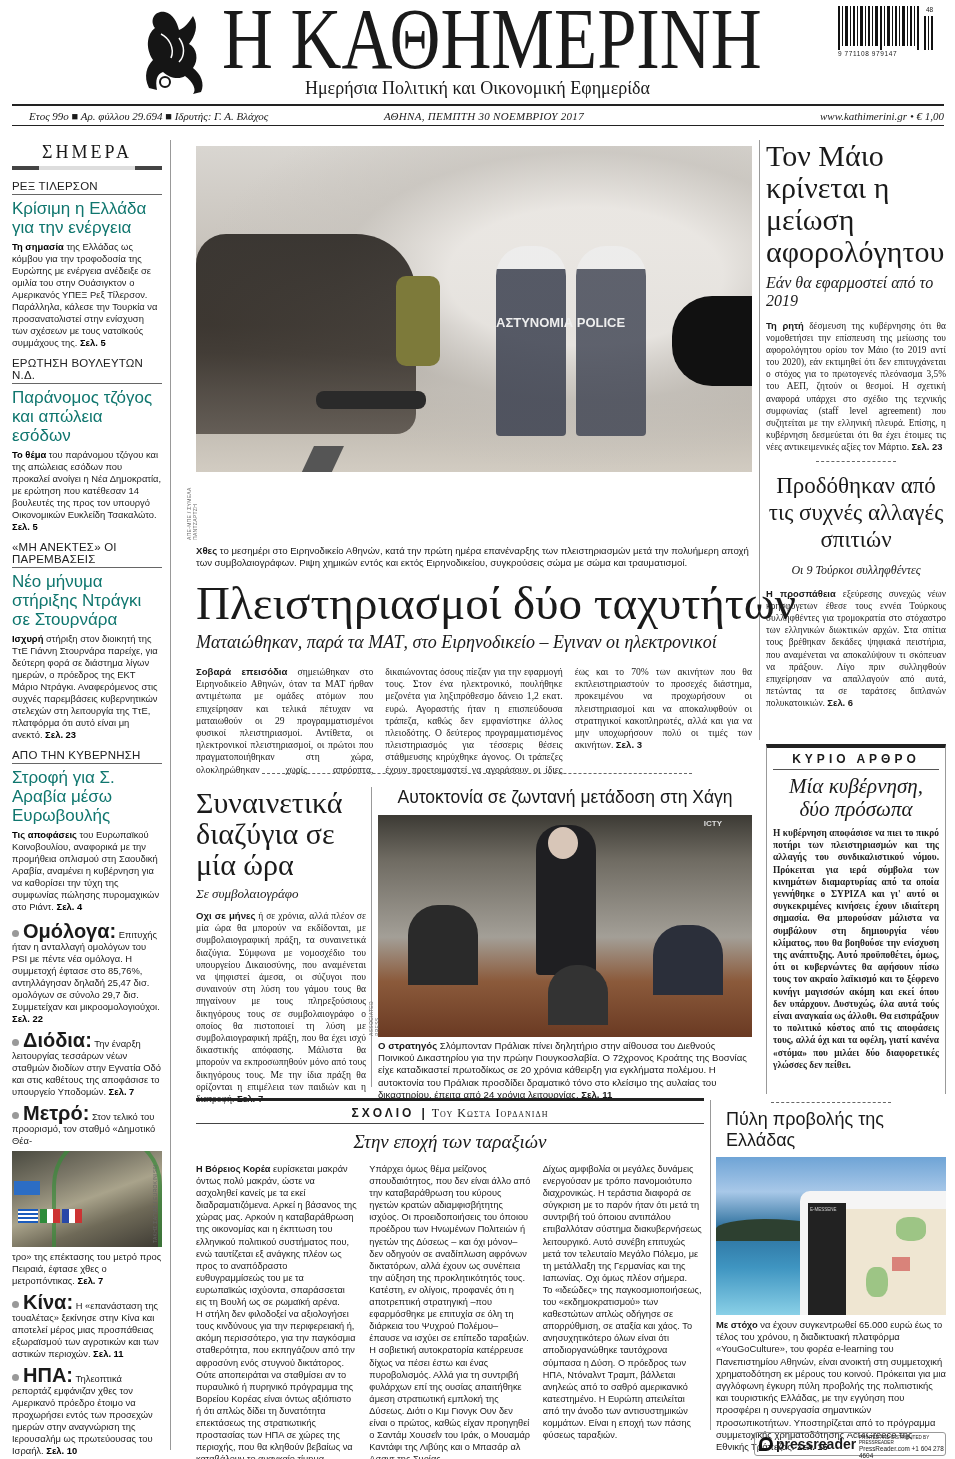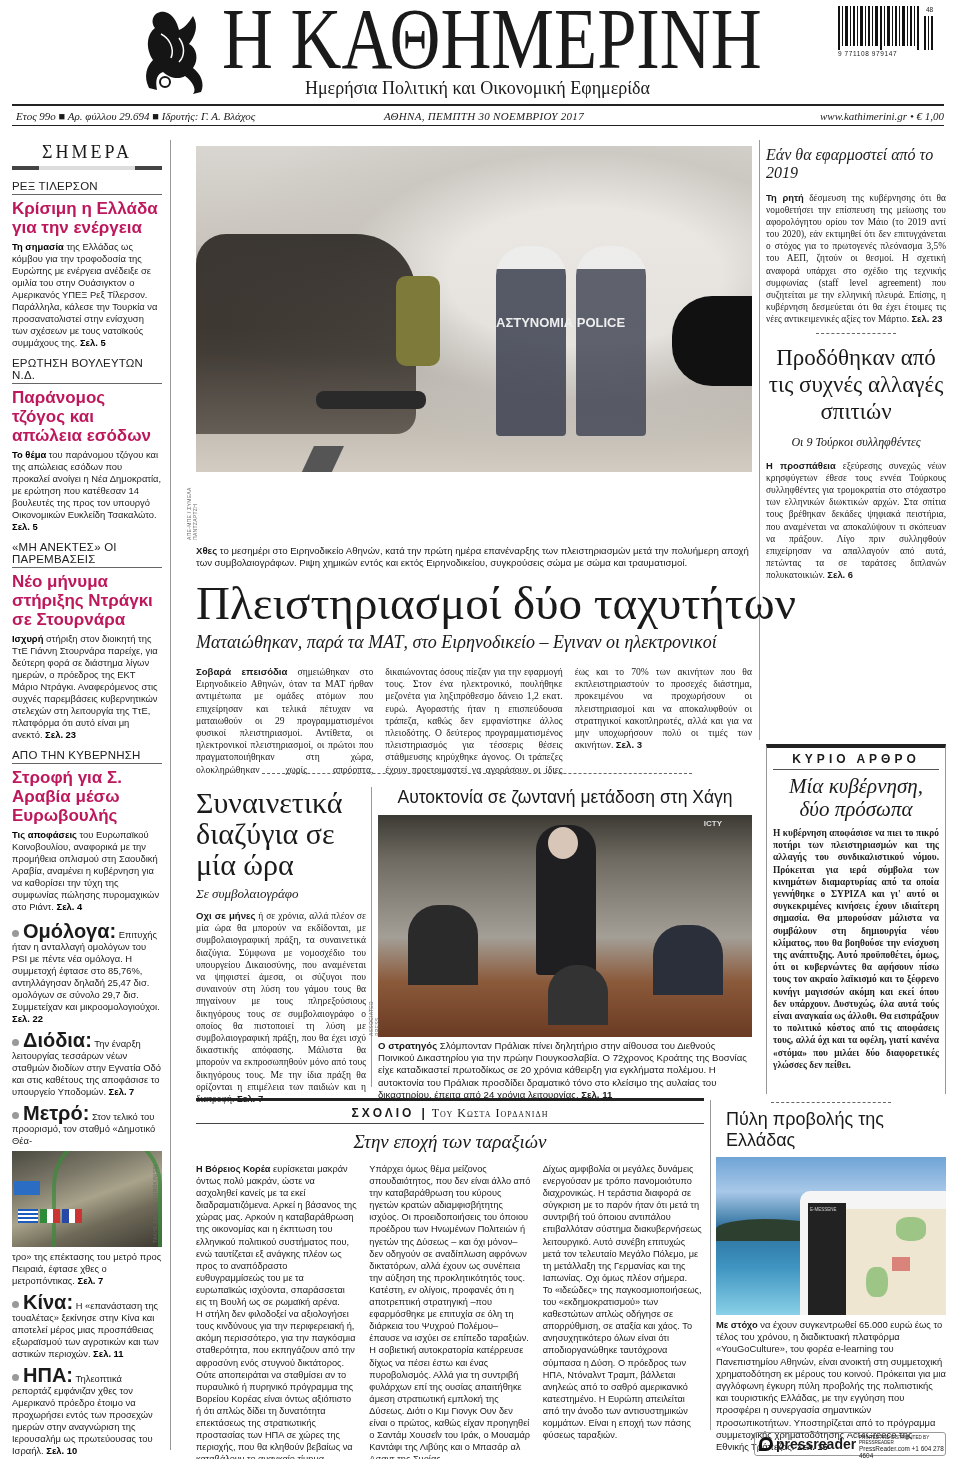--- a/index.html
+++ b/index.html
@@ -9,31 +9,31 @@
   .serif { font-family: "Liberation Serif", "DejaVu Serif", serif; }
   .sans { font-family: "Liberation Sans", "DejaVu Sans", sans-serif; }
 
   
   #masthead { left: 0; top: 0; width: 760px; height: 104px; }
   #logo-bird { left: 135px; top: 4px; width: 75px; height: 92px; }
   #title { left: 222px; top: -6px; font-size: 86px; letter-spacing: 0px; line-height: 90px; font-weight: normal; transform: scaleX(0.82); transform-origin: left top; white-space: nowrap; }
   #subtitle { left: 0; width: 955px; top: 78px; text-align: center; font-size: 18px; }
   #barcode { left: 838px; top: 6px; width: 108px; height: 60px; }
   #issue-bar { left: 12px; top: 104px; width: 932px; height: 22px; border-top: 2px solid #222; border-bottom: 1px solid #222; font-size: 11px; font-style: italic; }
-  #issue-bar .l { position: absolute; left: 4px; top: 4px; }
+  #issue-bar .l { position: absolute; left: 17px; top: 4px; }
   #issue-bar .c { position: absolute; left: 372px; top: 4px; letter-spacing: .3px; }
   #issue-bar .r { position: absolute; right: 0; top: 4px; }
 
   
   #leftcol { left: 12px; top: 140px; width: 150px; }
   .vrule { position: absolute; width: 1px; background: #999; }
   #today { text-align: center; font-size: 18px; letter-spacing: 3px; margin-top: 2px; }
   #today-bar { height: 4px; margin: 3px 0 10px; background: linear-gradient(90deg,#444 0 18%, #ddd 18% 82%, #444 82% 100%); }
   .kicker { font-size: 11.5px; color: #222; border-bottom: 1px solid #666; padding-bottom: 2px; margin-bottom: 4px; letter-spacing: .2px; }
-  .lhead { font-size: 17px; line-height: 19px; font-weight: bold; margin-bottom: 4px; color: #be185d; }
+  .lhead { font-size: 17px; line-height: 19px; font-weight: normal; margin-bottom: 4px; color: #0f766e; }
   .lbody { font-size: 9.4px; line-height: 12px; margin-bottom: 8px; color: #222; }
   .lbody b, .bullet b { color: #000; }
   .bullet { font-size: 9.4px; line-height: 12px; margin-bottom: 9px; }
   .bullet .dot { display: inline-block; width: 7px; height: 7px; border-radius: 50%; background: #999; margin-right: 4px; vertical-align: 1px; }
   .bullet .bt { font-size: 20px; font-weight: bold; }
   #metro-img { width: 150px; height: 96px; margin: 4px 0; background: linear-gradient(160deg, #4a4a40 0%, #7e7a6a 30%, #a9a38b 50%, #6f6a58 70%, #3d3a33 100%); position: relative; overflow: hidden; }
   #metro-img .arch { position: absolute; left: 40px; top: -20px; width: 110px; height: 130px; border: 4px solid #3b8a3b; border-radius: 55px 55px 0 0; opacity: .7; }
   #metro-img .flag1 { position: absolute; left: 6px; top: 58px; width: 20px; height: 14px; background: repeating-linear-gradient(180deg,#1a5bbd 0 2px,#fff 2px 4px); }
   #metro-img .flag2 { position: absolute; left: 28px; top: 58px; width: 20px; height: 14px; background: linear-gradient(90deg,#2e8b3a 0 33%,#fff 33% 66%,#c33 66%); }
   #metro-img .flag3 { position: absolute; left: 50px; top: 58px; width: 20px; height: 14px; background: linear-gradient(90deg,#2848a8 0 33%,#fff 33% 66%,#c33 66%); }
@@ -268,20 +268,21 @@
   <p><b>Η Βόρειος Κορέα</b><span> ευρίσκεται μακράν όντως πολύ μακράν, ώστε να ασχοληθεί κανείς με τα εκεί διαδραματιζόμενα. Αρκεί η βάσανος της χώρας μας. Αρκούν η καταβαράθρωση της οικονομίας και η έκπτωση του ελληνικού πολιτικού συστήματος που, ενώ ταυτίζεται εξ ανάγκης πλέον ως προς το αναπόδραστο ευθυγραμμίσεώς του με τα ευρωπαϊκώς ισχύοντα, σπαράσσεται εις τη Βουλή ως σε ρωμαϊκή αρένα.</span></p>
   <p>Η στήλη δεν φιλοδοξεί να αξιολογήσει τους κινδύνους για την περιφερειακή ή, ακόμη περισσότερο, για την παγκόσμια σταθερότητα, που εκπηγάζουν από την αφροσύνη ενός στυγνού δικτάτορος. Ούτε αποπειράται να σταθμίσει αν το πυραυλικό ή πυρηνικό πρόγραμμα της Βορείου Κορέας είναι όντως αξιόπιστο ή ότι απλώς δίδει τη δυνατότητα επεκτάσεως της στρατιωτικής προστασίας των ΗΠΑ σε χώρες της περιοχής, που θα κληθούν βεβαίως να καταβάλουν το αναγκαίο τίμημα.</p>
   <p>Υπάρχει όμως θέμα μείζονος σπουδαιότητος, που δεν είναι άλλο από την καταβαράθρωση του κύρους ηγετών κρατών αδιαμφισβήτητης ισχύος. Οι προειδοποιήσεις του όποιου προέδρου των Ηνωμένων Πολιτειών ή ηγετών της Δύσεως – και όχι μόνον– δεν οδηγούν σε αναδίπλωση αφρόνων δικτατόρων, αλλά έχουν ως συνέπεια την αύξηση της προκλητικότητός τους.</p>
   <p>Κατέστη, εν ολίγοις, προφανές ότι η αποτρεπτική στρατηγική –που εφαρμόσθηκε με επιτυχία σε όλη τη διάρκεια του Ψυχρού Πολέμου– έπαυσε να ισχύει σε επίπεδο ταραξιών. Η σοβιετική αυτοκρατορία κατέρρευσε δίχως να πέσει έστω και ένας πυροβολισμός. Αλλά για τη συντριβή φυλάρχων επί της ουσίας απαιτήθηκε άμεση στρατιωτική εμπλοκή της Δύσεως. Διότι ο Κιμ Γιονγκ Ουν δεν είναι ο πρώτος, καθώς είχαν προηγηθεί ο Σαντάμ Χουσεΐν του Ιράκ, ο Μουαμάρ Καντάφι της Λιβύης και ο Μπασάρ αλ Ασαντ της Συρίας.</p>
   <p>Δίχως αμφιβολία οι μεγάλες δυνάμεις ενεργούσαν με τρόπο πανομοιότυπο διαχρονικώς. Η τεράστια διαφορά σε σύγκριση με το παρόν ήταν ότι μετά τη συντριβή τού όποιου αντιπάλου επιβαλλόταν σύστημα διακυβερνήσεως λειτουργικό. Αυτό συνέβη επιτυχώς μετά τον τελευταίο Μεγάλο Πόλεμο, με τη μετάλλαξη της Γερμανίας και της Ιαπωνίας. Οχι όμως πλέον σήμερα.</p>
   <p>Το «ιδεώδες» της παγκοσμιοποιήσεως, του «εκδημοκρατισμού» των καθεστώτων απλώς οδήγησε σε απορρύθμιση, σε αταξία και χάος. Το ανησυχητικότερο όλων είναι ότι αποδιοργανώθηκε ταυτόχρονα σύμπασα η Δύση. Ο πρόεδρος των ΗΠΑ, Ντόναλντ Τραμπ, βάλλεται ανηλεώς από το σαθρό αμερικανικό κατεστημένο. Η Ευρώπη απειλείται από την άνοδο των αντισυστημικών κομμάτων. Είναι η εποχή των πάσης φύσεως ταραξιών.</p>
 </div>
 
 <div id="rightcol" class="abs">
   <div>
+    <h2 id="may-head" class="serif">Τον Μάιο κρίνεται η μείωση αφορολόγητου</h2>
     <div id="may-sub" class="serif">Εάν θα εφαρμοστεί από το 2019</div>
     <div class="rbody serif"><b class="sans">Τη ρητή</b><span> δέσμευση της κυβέρνησης ότι θα νομοθετήσει την επίσπευση της μείωσης του αφορολόγητου ορίου τον Μάιο (το 2019 αντί του 2020), εάν εκτιμηθεί ότι δεν επιτυγχάνεται ο στόχος για το πρωτογενές πλεόνασμα 3,5% του ΑΕΠ, ζητούν οι θεσμοί. Η σχετική αναφορά υπάρχει στο σχέδιο της τεχνικής συμφωνίας (staff level agreement) που συζητείται με την ελληνική πλευρά. Επίσης, η κυβέρνηση δεσμεύεται ότι θα έχει έτοιμες τις νέες αντικειμενικές αξίες τον Μάρτιο. </span><b class="sans">Σελ. 23</b></div>
   </div>
   <div id="dash2"></div>
   <div>
     <h2 id="turk-head" class="serif">Προδόθηκαν από τις συχνές αλλαγές σπιτιών</h2>
     <div id="turk-sub" class="serif">Οι 9 Τούρκοι συλληφθέντες</div>
     <div class="rbody serif"><b class="sans">Η προσπάθεια</b><span> εξεύρεσης συνεχώς νέων κρησφύγετων έθεσε τους εννέα Τούρκους συλληφθέντες για τρομοκρατία στο στόχαστρο των ελληνικών διωκτικών αρχών. Στα σπίτια τους βρέθηκαν δεκάδες ψηφιακά πειστήρια, που αναμένεται να αποκαλύψουν τι σκόπευαν να πράξουν. Λίγο πριν συλληφθούν επιχείρησαν να απαλλαγούν από αυτά, πετώντας τα σε ταράτσες διπλανών πολυκατοικιών. </span><b class="sans">Σελ. 6</b></div>
   </div>
 </div>

